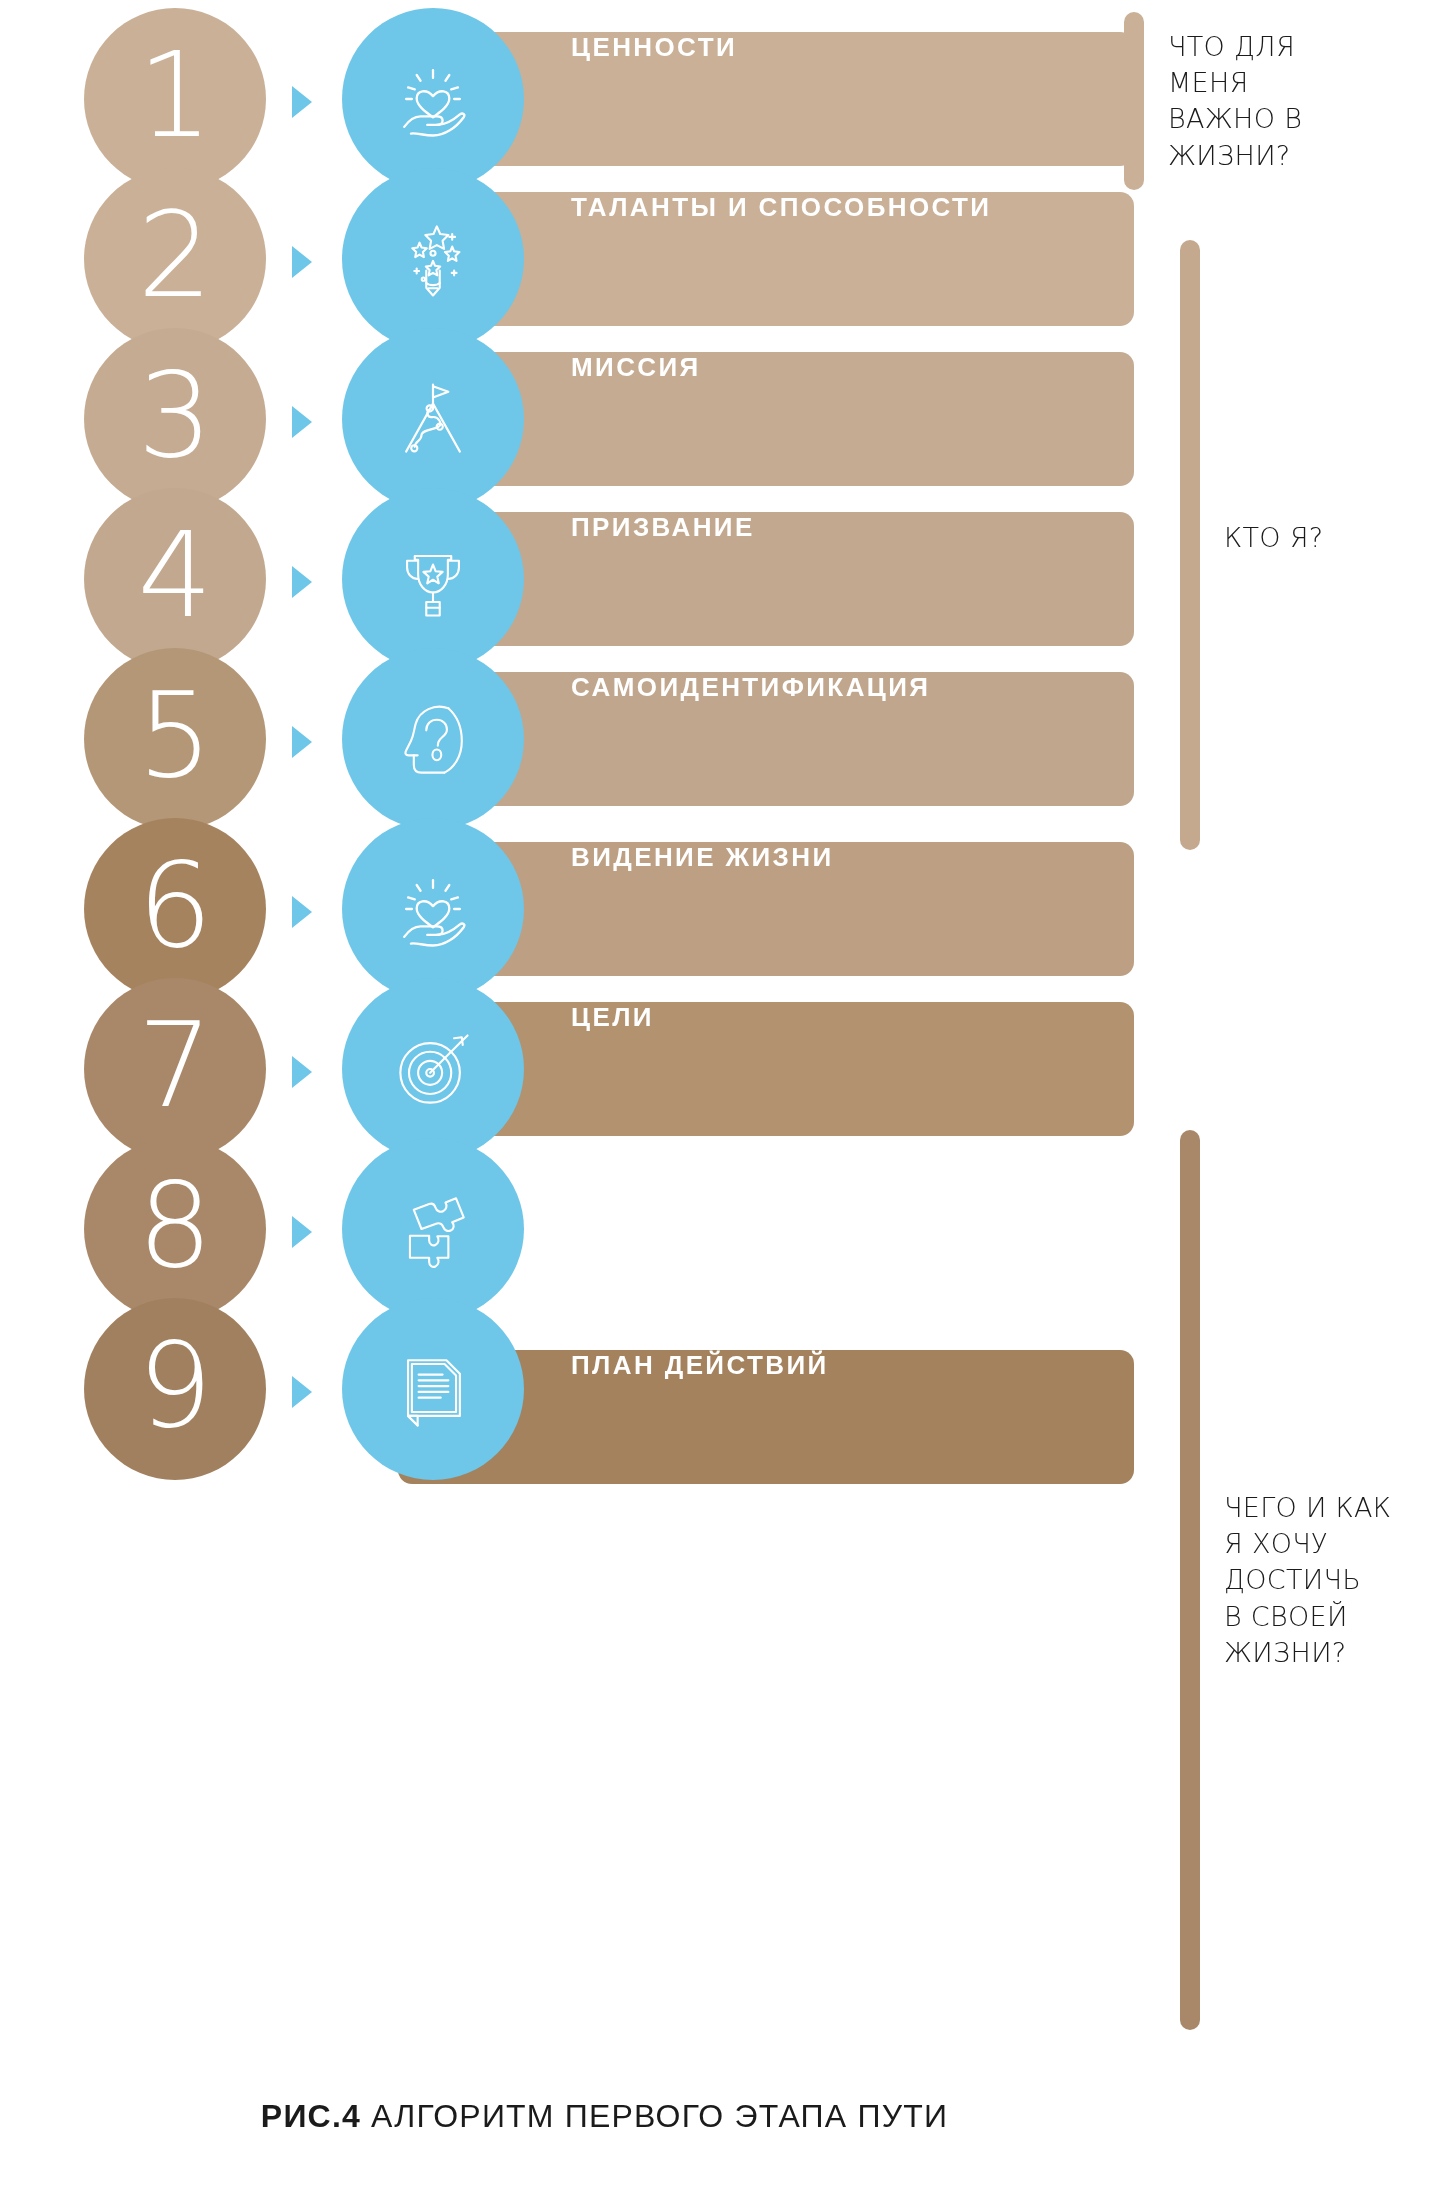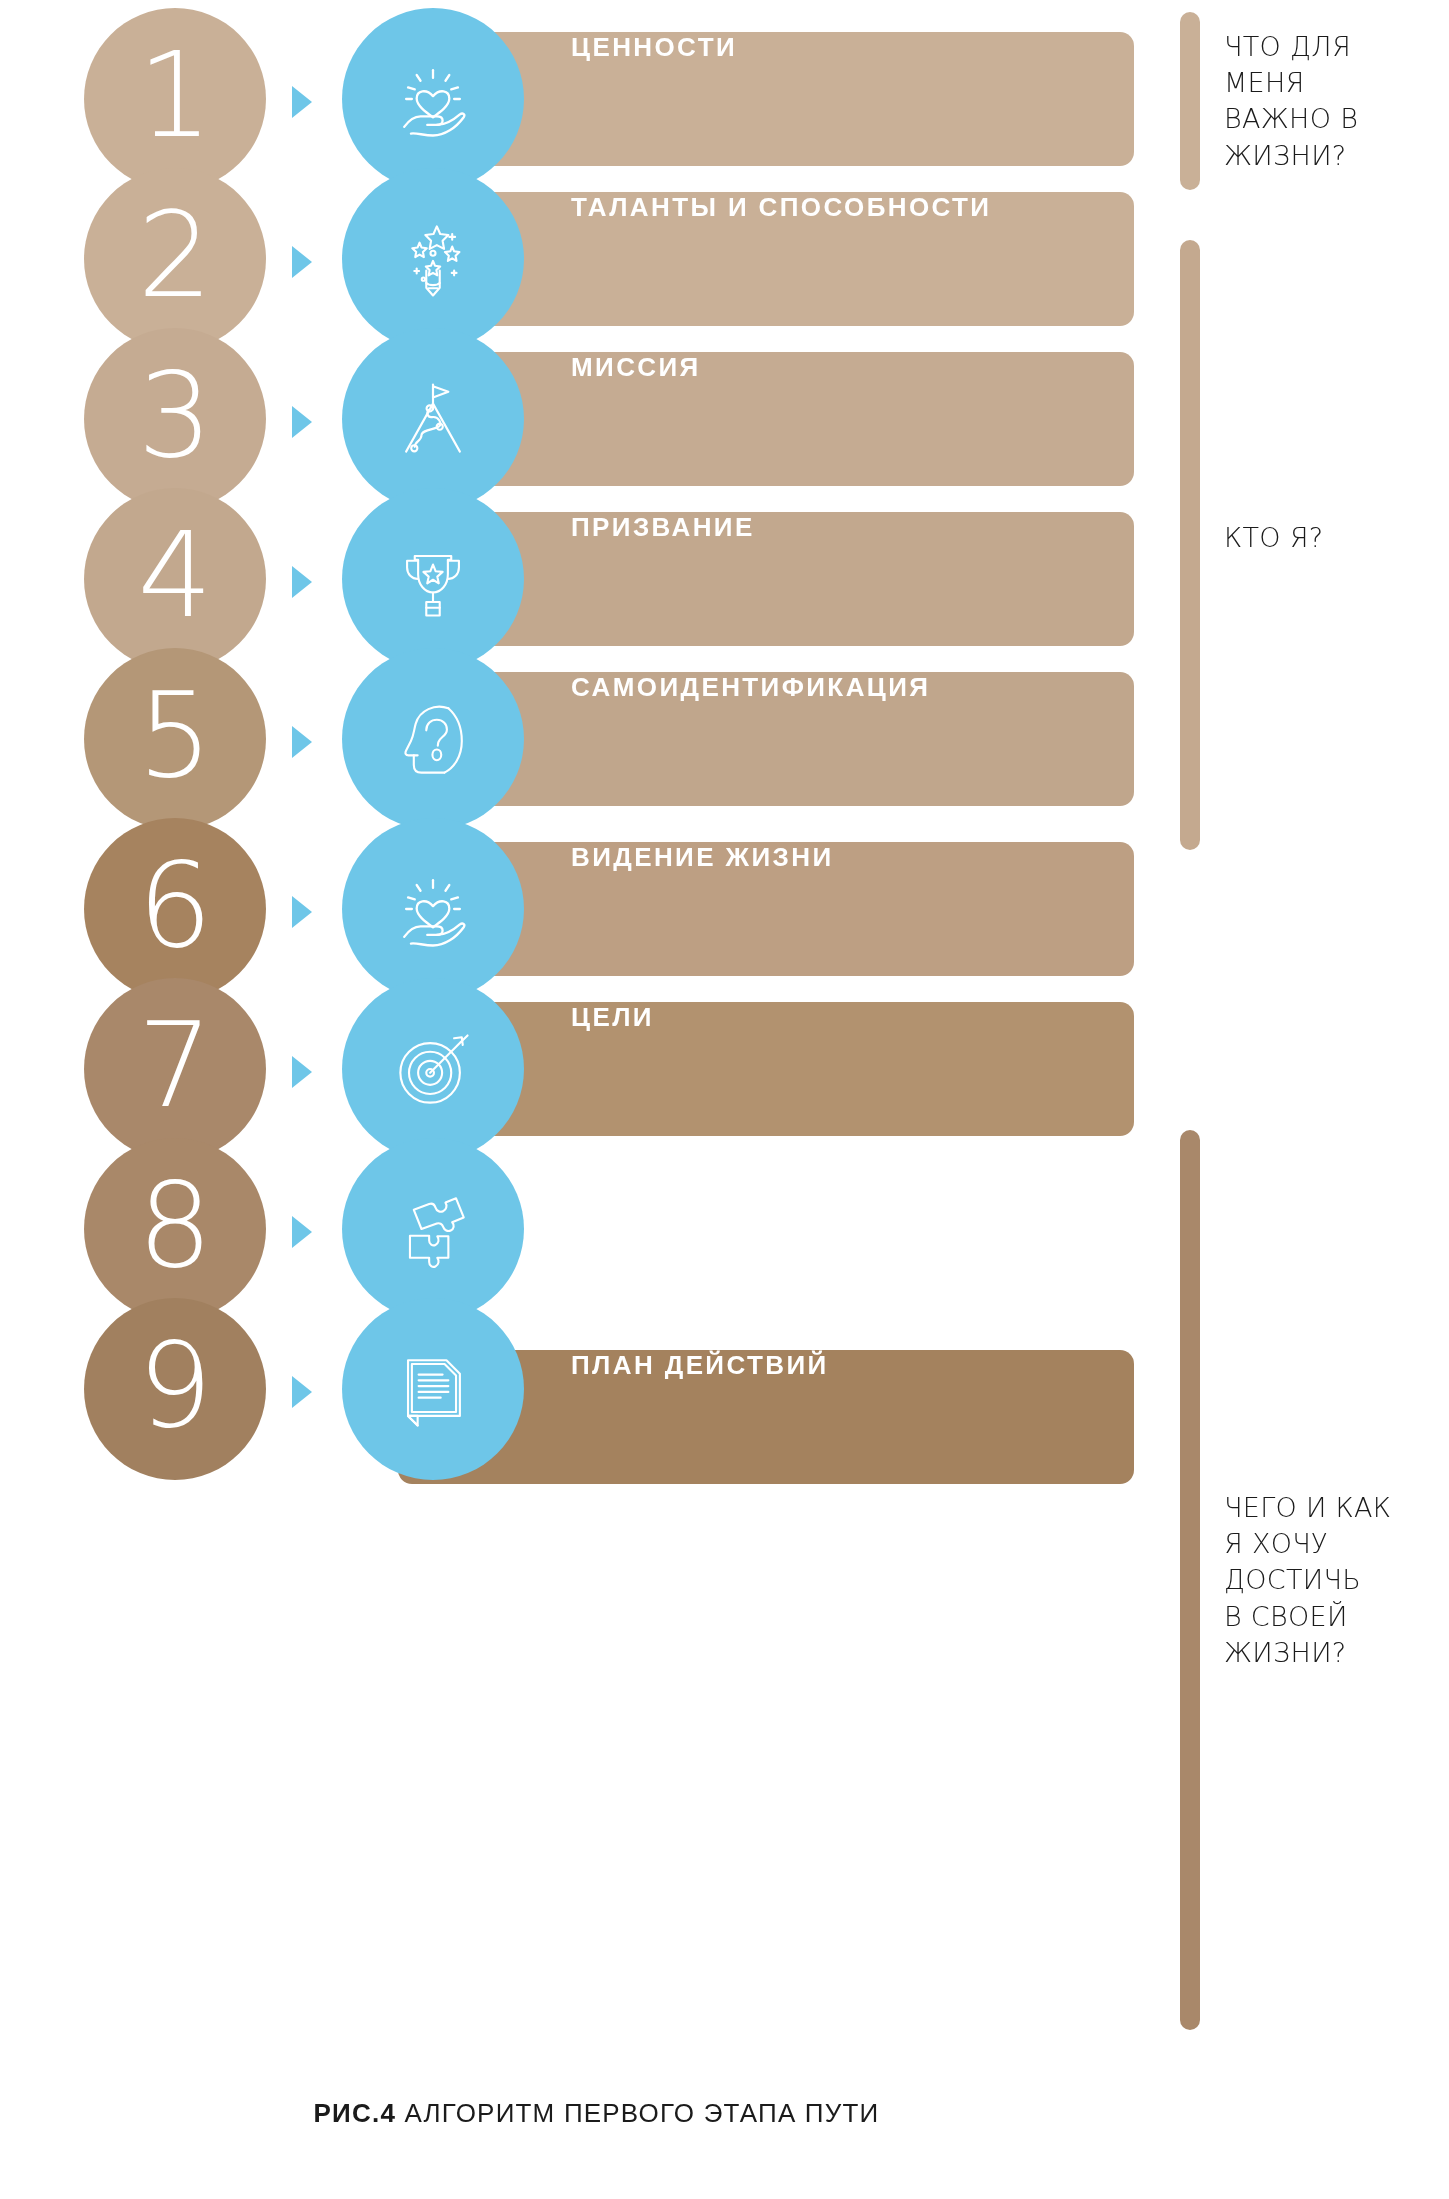--- a/index.html
+++ b/index.html
@@ -125,25 +125,25 @@
     line-height: 1.34;
     font-weight: 300;
     font-family: "DejaVu Sans", "Liberation Sans", sans-serif;
     letter-spacing: 0.3px;
     white-space: pre-line;
   }
 
   
   #caption {
     position: absolute;
-    left: 0;
+    left: 8px;
     top: 2098px;
     width: 1193px;
     text-align: center;
-    font-size: 26px;
+    font-size: 32px;
     color: #1b1b1b;
     letter-spacing: 1.2px;
     font-family: "Liberation Sans", sans-serif;
   }
   #caption .cap-strong { font-weight: bold; }
   #caption .cap-rest { font-weight: normal; }
 </style>
 </head>
 <body>
 
@@ -349,21 +349,21 @@
       <line x1="35" y1="53" x2="66" y2="53"></line>
       <line x1="35" y1="59" x2="58" y2="59"></line>
       <path d="M24 78 L34 88 L34 78 Z"></path>
       <path d="M24 78 L34 88"></path>
     </svg>
           </span>
         </div>
       </div>
     </div>
   <div id="groups-container">
-      <div class="group" style="left: 1180px; top: 12px; height: 178px; width: 270px;">
+      <div class="group" style="left: 1124px; top: 12px; height: 178px; width: 270px;">
         <div class="bracket" style="height: 178px; background: rgb(201, 176, 151);"></div>
         <div class="gtext" style="top: 17px;">ЧТО ДЛЯ
 МЕНЯ
 ВАЖНО В
 ЖИЗНИ?</div>
       </div>
       <div class="group" style="left: 1180px; top: 240px; height: 610px; width: 270px;">
         <div class="bracket" style="height: 610px; background: rgb(196, 169, 143);"></div>
         <div class="gtext" style="top: 274px; margin-top: 6px;">КТО Я?</div>
       </div>

